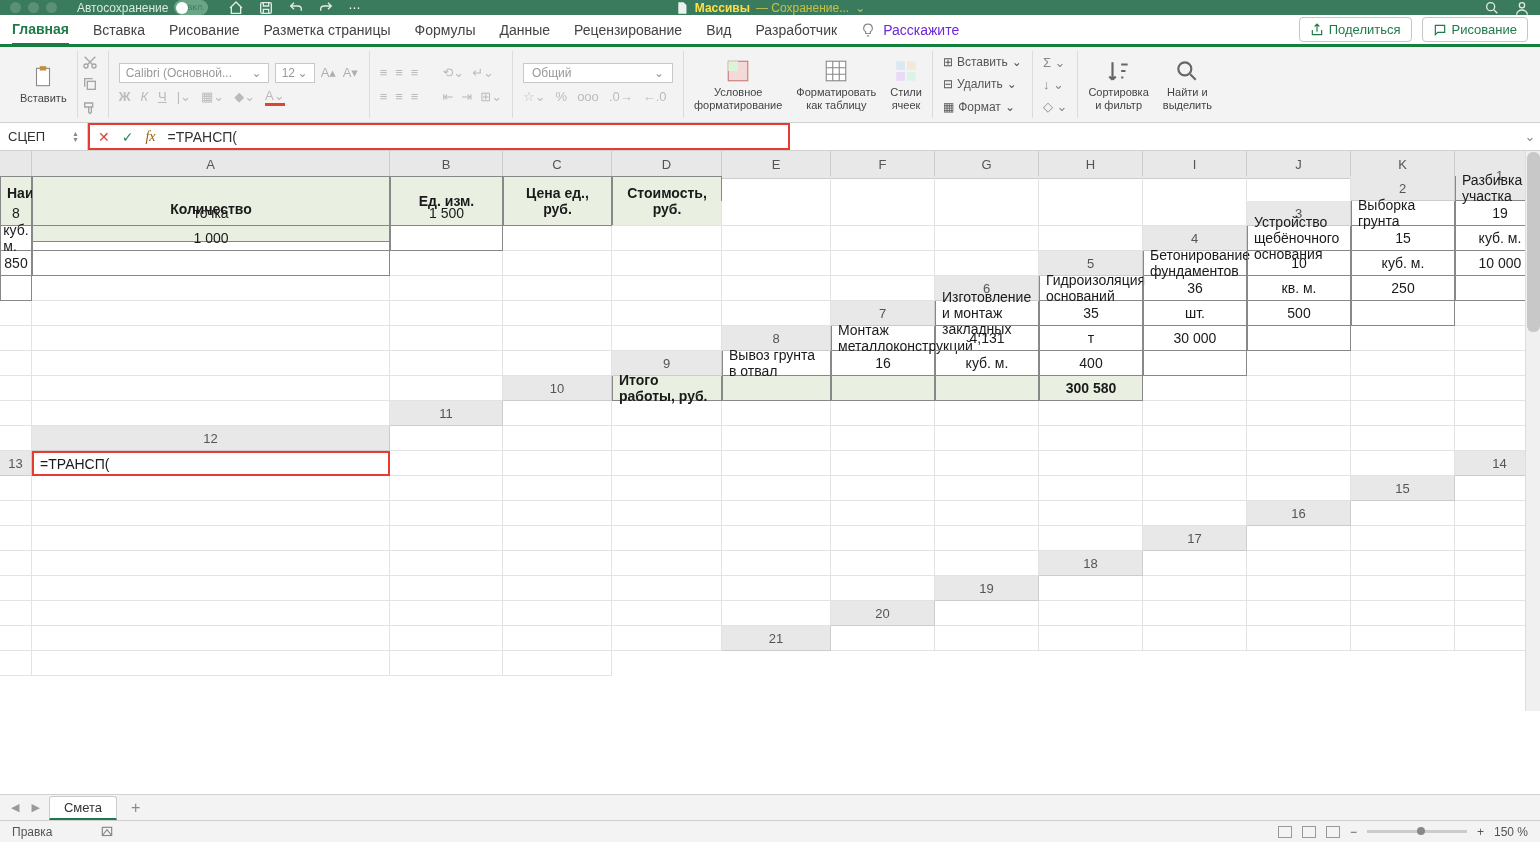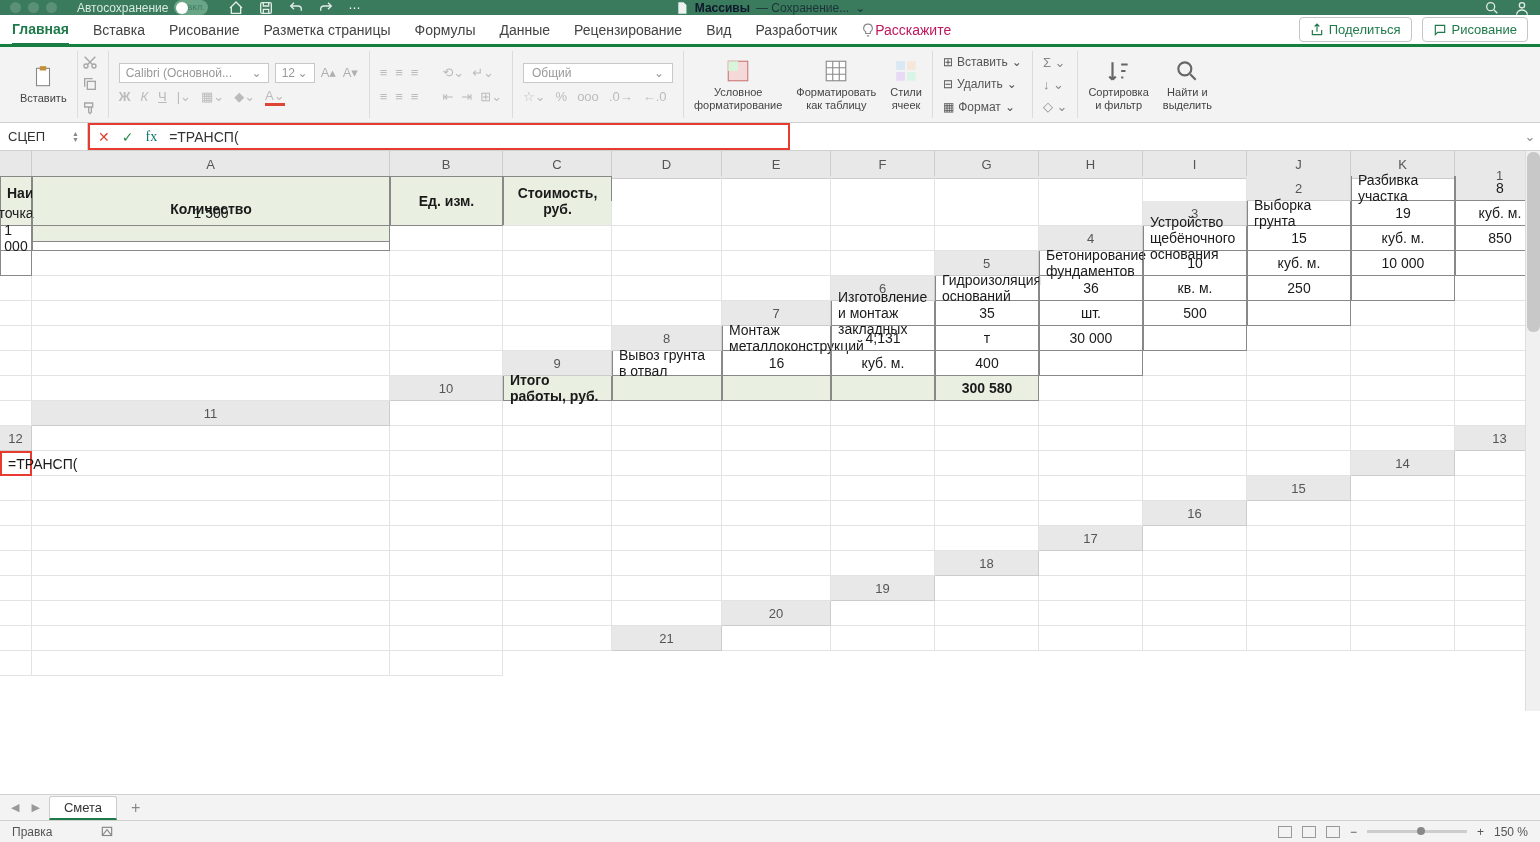--- a/index.html
+++ b/index.html
@@ -6,28 +6,28 @@
 body{background:#fff;width:1540px;height:842px;overflow:hidden;font-size:13px;color:#333;}
 .titlebar{height:15px;background:#3a7a5d;display:flex;align-items:center;padding:0 10px;color:#fff;font-size:12px;}
 .traffic{display:flex;gap:7px;margin-right:20px;}
 .dot{width:11px;height:11px;border-radius:50%;background:#5a9077;}
 .autosave{display:flex;align-items:center;gap:6px;color:#d8eae0;}
 .switch{width:34px;height:15px;background:#6ba587;border-radius:8px;position:relative;display:flex;align-items:center;}
 .switch::after{content:"";width:12px;height:12px;background:#fff;border-radius:50%;position:absolute;left:2px;}
 .switch-lbl{font-size:8px;color:#3a7a5d;position:absolute;right:4px;}
 .tb-icons{display:flex;gap:14px;margin-left:20px;align-items:center;}
 .tb-ic{width:16px;height:16px;opacity:.85;}
-.doctitle{position:absolute;left:50%;transform:translateX(-50%);display:flex;align-items:center;gap:6px;color:#0f172a;}
+.doctitle{position:absolute;left:50%;transform:translateX(-50%);display:flex;align-items:center;gap:6px;color:#fde047;}
 .doctitle .docname{font-weight:600;}
 .doctitle .status{opacity:.7;}
 .right-tb{margin-left:auto;display:flex;gap:14px;}
 .ribbon-tabs{height:32px;background:#fff;border-bottom:3px solid #15803d;display:flex;align-items:center;padding:0 12px;gap:24px;font-size:14px;}
 .rtab{cursor:pointer;padding:6px 0;color:#444;}
 .rtab.active{color:#1f7a4a;border-bottom:2px solid #1f7a4a;font-weight:600;}
-.tell{display:flex;align-items:center;gap:0;color:#be185d;}
+.tell{display:flex;align-items:center;gap:8px;color:#6d28d9;}
 .ribbon-right{margin-left:auto;display:flex;gap:10px;}
 .rbtn{border:1px solid #c5c5c5;border-radius:4px;padding:4px 10px;display:flex;align-items:center;gap:5px;background:#fff;font-size:13px;color:#1f7a4a;}
 .ribbon{height:76px;background:#f3f3f3;border-bottom:1px solid #d0d0d0;display:flex;align-items:stretch;padding:4px 10px;gap:0;}
 .rgroup{display:flex;flex-direction:column;padding:0 10px;border-right:1px solid #dcdcdc;justify-content:center;}
 .rgroup.last{border-right:none;}
 .rg-row{display:flex;align-items:center;gap:6px;height:24px;}
 .rg-stack{display:flex;flex-direction:column;align-items:center;justify-content:center;gap:2px;font-size:11px;color:#444;text-align:center;line-height:1.15;}
 .big-ic{width:26px;height:26px;}
 .sm-ic{width:16px;height:16px;opacity:.55;}
 .sm-ic.dim{opacity:.35;}
@@ -36,21 +36,21 @@
 .num-combo{border:1px solid #c8c8c8;background:#fff;padding:2px 8px;font-size:12px;width:150px;display:flex;justify-content:space-between;color:#999;}
 .cell-btn{display:flex;align-items:center;gap:4px;font-size:12px;color:#555;}
 .formula-bar{height:28px;background:#fff;border-bottom:1px solid #d0d0d0;display:flex;align-items:center;}
 .name-box{width:88px;height:100%;border-right:1px solid #d0d0d0;display:flex;align-items:center;padding:0 8px;font-size:13px;}
 .name-box span{flex:1;}
 .spin{display:flex;flex-direction:column;font-size:7px;color:#888;line-height:6px;}
 .fb-box{flex:0 0 702px;height:100%;border:2px solid #e63b2e;display:flex;align-items:center;padding:0 8px;gap:12px;}
 .fb-ic{font-size:14px;}
 .fb-x{color:#d43;}
 .fb-chk{color:#2a8a4a;}
-.fb-fx{color:#0f766e;font-family:serif;}
+.fb-fx{font-style:italic;color:#a16207;font-family:serif;}
 .fb-input{flex:1;font-size:14px;outline:none;border:none;}
 .fb-rest{flex:1;height:100%;}
 .fb-expand{width:20px;text-align:center;color:#888;}
 .sheet-area{position:relative;height:586px;overflow:hidden;background:#fff;}
 .grid{display:grid;grid-template-columns:32px 358px 113px 109px 110px 109px 104px 104px 104px 104px 104px 104px 90px;grid-auto-rows:25px;}
 .col-hdr{background:#e8e8e8;border-right:1px solid #ccc;border-bottom:1px solid #ccc;text-align:center;font-size:13px;color:#555;display:flex;align-items:center;justify-content:center;height:28px;}
 .row-hdr{background:#e8e8e8;border-right:1px solid #ccc;border-bottom:1px solid #ccc;text-align:center;font-size:13px;color:#555;display:flex;align-items:center;justify-content:center;}
 .corner{background:#e8e8e8;border-right:1px solid #ccc;border-bottom:1px solid #ccc;height:28px;}
 .cell{border-right:1px solid #e3e3e3;border-bottom:1px solid #e3e3e3;padding:0 6px;display:flex;align-items:center;font-size:14px;color:#1a1a1a;}
 .hdrcell{background:#e9f0e2;border:1px solid #888;font-weight:700;justify-content:center;text-align:center;line-height:1.15;}
@@ -347,20 +347,21 @@
       <div class="col-hdr">F</div>
       <div class="col-hdr">G</div>
       <div class="col-hdr">H</div>
       <div class="col-hdr">I</div>
       <div class="col-hdr">J</div>
       <div class="col-hdr">K</div>
       <div class="row-hdr" style="height: 50px;">1</div>
       <div class="cell hdrcell left" style="height: 50px;">Наименование работ</div>
       <div class="cell hdrcell" style="height: 66px;">Количество</div>
       <div class="cell hdrcell" style="height: 50px;">Ед. изм.</div>
+      <div class="cell hdrcell" style="height: 50px;">Цена ед., руб.</div>
       <div class="cell hdrcell" style="height: 50px;">Стоимость, руб.</div>
       <div class="cell" style="height: 50px;"></div>
       <div class="cell" style="height: 50px;"></div>
       <div class="cell" style="height: 50px;"></div>
       <div class="cell" style="height: 50px;"></div>
       <div class="cell" style="height: 50px;"></div>
       <div class="cell" style="height: 50px;"></div>
       <div class="row-hdr">2</div>
       <div class="cell datacell">Разбивка участка</div>
       <div class="cell datacell center">8</div>

